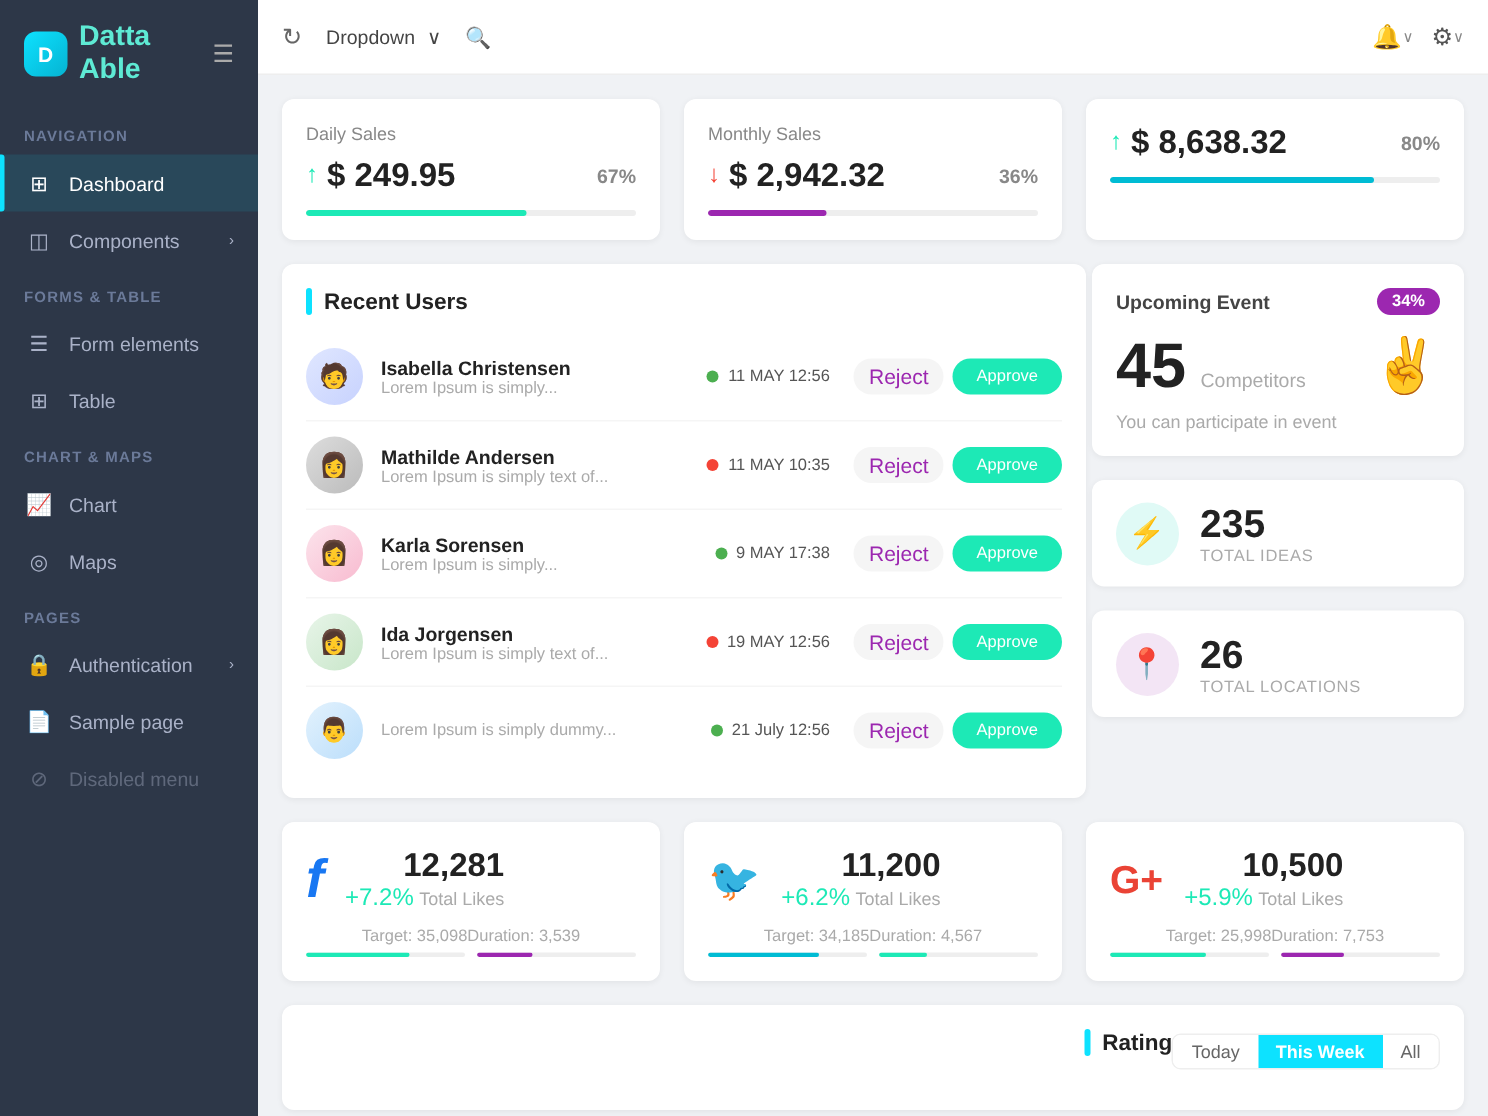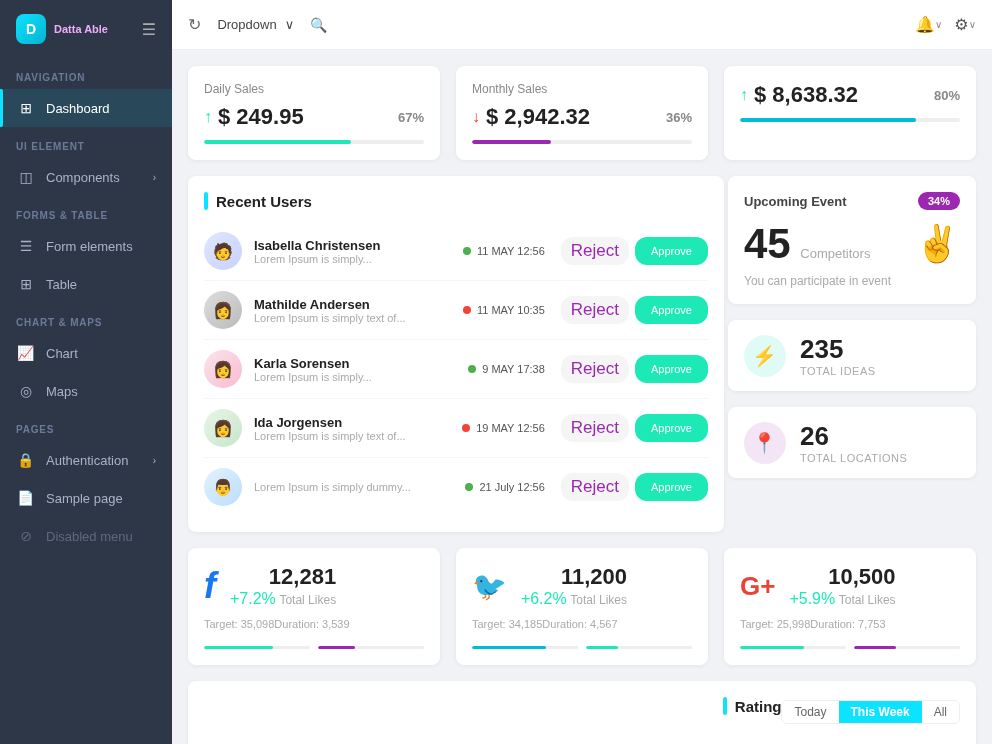--- a/index.html
+++ b/index.html
@@ -2,21 +2,21 @@
 <html><head>
   <meta charset="utf-8">
   <style>
     * { margin: 0; padding: 0; box-sizing: border-box; }
     body { font-family: 'Segoe UI', Arial, sans-serif; background: #f0f2f5; display: flex; width: 992px; height: 744px; overflow: hidden; font-size: 13px; color: #333; }
 
     
     #sidebar { width: 172px; background: #2d3748; color: #aaa; height: 100%; flex-shrink: 0; overflow-y: auto; }
     .sidebar-logo { display: flex; align-items: center; padding: 14px 16px; background: #2d3748; }
     .sidebar-logo-icon { width: 30px; height: 30px; background: linear-gradient(135deg, #0de2ff, #05b3d2); border-radius: 8px; display: flex; align-items: center; justify-content: center; color: white; font-weight: bold; font-size: 14px; margin-right: 8px; }
-    .sidebar-logo-text { color: #f0abfc; font-weight: 700; font-size: 11px; }
+    .sidebar-logo-text { color: #5eead4; font-weight: 700; font-size: 19px; }
     .sidebar-hamburger { margin-left: auto; cursor: pointer; color: #aaa; font-size: 16px; }
     .sidebar-section-label { padding: 14px 16px 6px; font-size: 10px; font-weight: 700; color: #6b7a99; letter-spacing: 0.8px; text-transform: uppercase; }
     .sidebar-item { display: flex; align-items: center; padding: 9px 16px; cursor: pointer; color: #aab2c8; font-size: 13px; position: relative; }
     .sidebar-item.active { background: rgba(13,226,255,0.1); color: white; }
     .sidebar-item.active::before { content: ''; position: absolute; left: 0; top: 0; bottom: 0; width: 3px; background: #0de2ff; border-radius: 0 2px 2px 0; }
     .sidebar-item-icon { width: 20px; height: 20px; margin-right: 10px; display: flex; align-items: center; justify-content: center; font-size: 14px; }
     .sidebar-item-chevron { margin-left: auto; font-size: 10px; }
     .sidebar-item.disabled { opacity: 0.4; }
 
     
@@ -61,21 +61,21 @@
     .user-row { display: flex; align-items: center; padding: 10px 0; border-bottom: 1px solid #f5f5f5; }
     .user-row:last-child { border-bottom: none; }
     .user-avatar { width: 38px; height: 38px; border-radius: 50%; background: linear-gradient(135deg, #e0e7ff, #c7d2fe); margin-right: 12px; overflow: hidden; display: flex; align-items: center; justify-content: center; font-size: 16px; flex-shrink: 0; }
     .user-info { flex: 1; min-width: 0; }
     .user-name { font-weight: 600; font-size: 13px; color: #222; }
     .user-desc { font-size: 11px; color: #aaa; white-space: nowrap; overflow: hidden; text-overflow: ellipsis; }
     .user-date { display: flex; align-items: center; gap: 6px; font-size: 11px; color: #555; min-width: 110px; justify-content: flex-end; }
     .dot-green { width: 8px; height: 8px; border-radius: 50%; background: #4caf50; flex-shrink: 0; }
     .dot-red { width: 8px; height: 8px; border-radius: 50%; background: #f44336; flex-shrink: 0; }
     .user-actions { display: flex; gap: 6px; margin-left: 16px; }
-    .btn-reject { background: #f5f5f5; color: #9c27b0; border: none; border-radius: 12px; padding: 4px 10px; font-size: 17px; cursor: pointer; font-weight: 500; }
+    .btn-reject { background: #f5f5f5; color: #9c27b0; border: none; border-radius: 12px; padding: 4px 10px; font-size: 14px; cursor: pointer; font-weight: 500; }
     .btn-approve { background: #1de9b6; color: white; border: none; border-radius: 12px; padding: 4px 16px; font-size: 11px; cursor: pointer; font-weight: 500; }
 
     
     .upcoming-event-card { background: white; border-radius: 8px; padding: 16px; box-shadow: 0 1px 4px rgba(0,0,0,0.06); }
     .upcoming-header { display: flex; align-items: center; justify-content: space-between; margin-bottom: 10px; }
     .upcoming-title { font-size: 13px; font-weight: 600; color: #444; }
     .badge-purple { background: #9c27b0; color: white; border-radius: 12px; padding: 3px 10px; font-size: 11px; font-weight: 600; }
     .upcoming-number { font-size: 42px; font-weight: 700; color: #222; display: inline; }
     .upcoming-label { font-size: 13px; color: #aaa; margin-left: 6px; }
     .upcoming-row { display: flex; align-items: center; justify-content: space-between; }
@@ -91,21 +91,21 @@
 
     
     .social-row { display: flex; gap: 16px; margin-bottom: 16px; }
     .social-card { background: white; border-radius: 8px; padding: 16px; flex: 1; box-shadow: 0 1px 4px rgba(0,0,0,0.06); }
     .social-top { display: flex; align-items: center; gap: 14px; margin-bottom: 10px; }
     .fb-icon { color: #1877f2; font-size: 36px; font-weight: 900; font-style: italic; }
     .social-likes { text-align: right; }
     .social-likes-num { font-size: 22px; font-weight: 700; color: #222; }
     .social-likes-growth { font-size: 16px; color: #1de9b6; }
     .social-likes-label { font-size: 12px; color: #aaa; }
-    .social-stats { display: flex; justify-content: flex-start; font-size: 11px; color: #aaa; margin-bottom: 16px; }
+    .social-stats { display: flex; justify-content: center; font-size: 11px; color: #aaa; margin-bottom: 5px; }
     .social-bars { display: flex; gap: 8px; }
     .social-bar-item { flex: 1; }
     .social-bar-wrap { height: 3px; background: #eee; border-radius: 2px; overflow: hidden; }
     .social-bar-fill { height: 100%; border-radius: 2px; }
 
     
     .rating-row { display: flex; gap: 16px; }
     .rating-card { background: white; border-radius: 8px; padding: 16px; flex: 1; box-shadow: 0 1px 4px rgba(0,0,0,0.06); min-height: 60px; }
     .rating-header { display: flex; align-items: center; justify-content: flex-end; margin-bottom: 8px; }
     .tab-group { display: flex; gap: 0; border: 1px solid #eee; border-radius: 6px; overflow: hidden; }
@@ -124,21 +124,20 @@
     <span class="sidebar-hamburger">☰</span>
   </div>
 
   <div class="sidebar-section-label">NAVIGATION</div>
 
   <div class="sidebar-item active">
     <span class="sidebar-item-icon">⊞</span>
     <span>Dashboard</span>
   </div>
 
-  <div class="sidebar-section-label">UI ELEMENT</div>
 
   <div class="sidebar-item">
     <span class="sidebar-item-icon">◫</span>
     <span>Components</span>
     <span class="sidebar-item-chevron">›</span>
   </div>
 
   <div class="sidebar-section-label">FORMS &amp; TABLE</div>
 
   <div class="sidebar-item">

